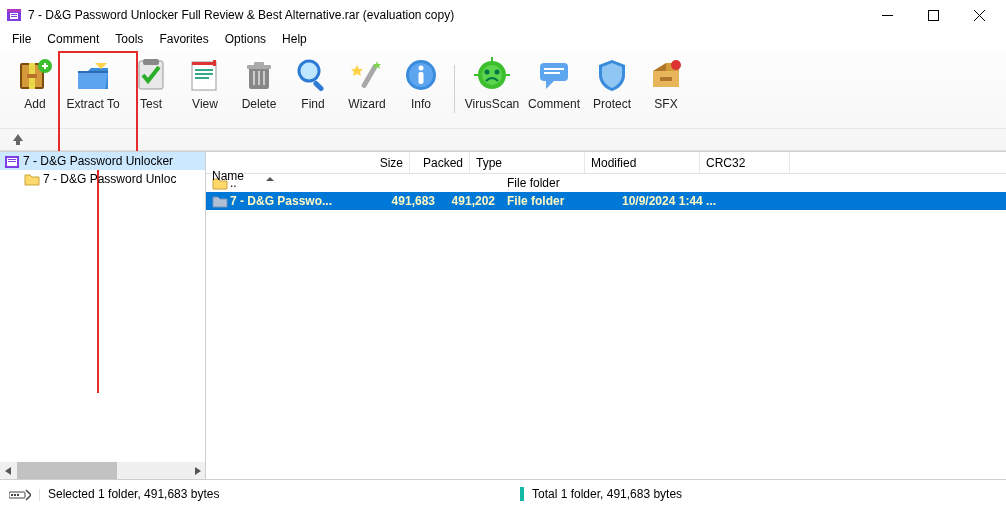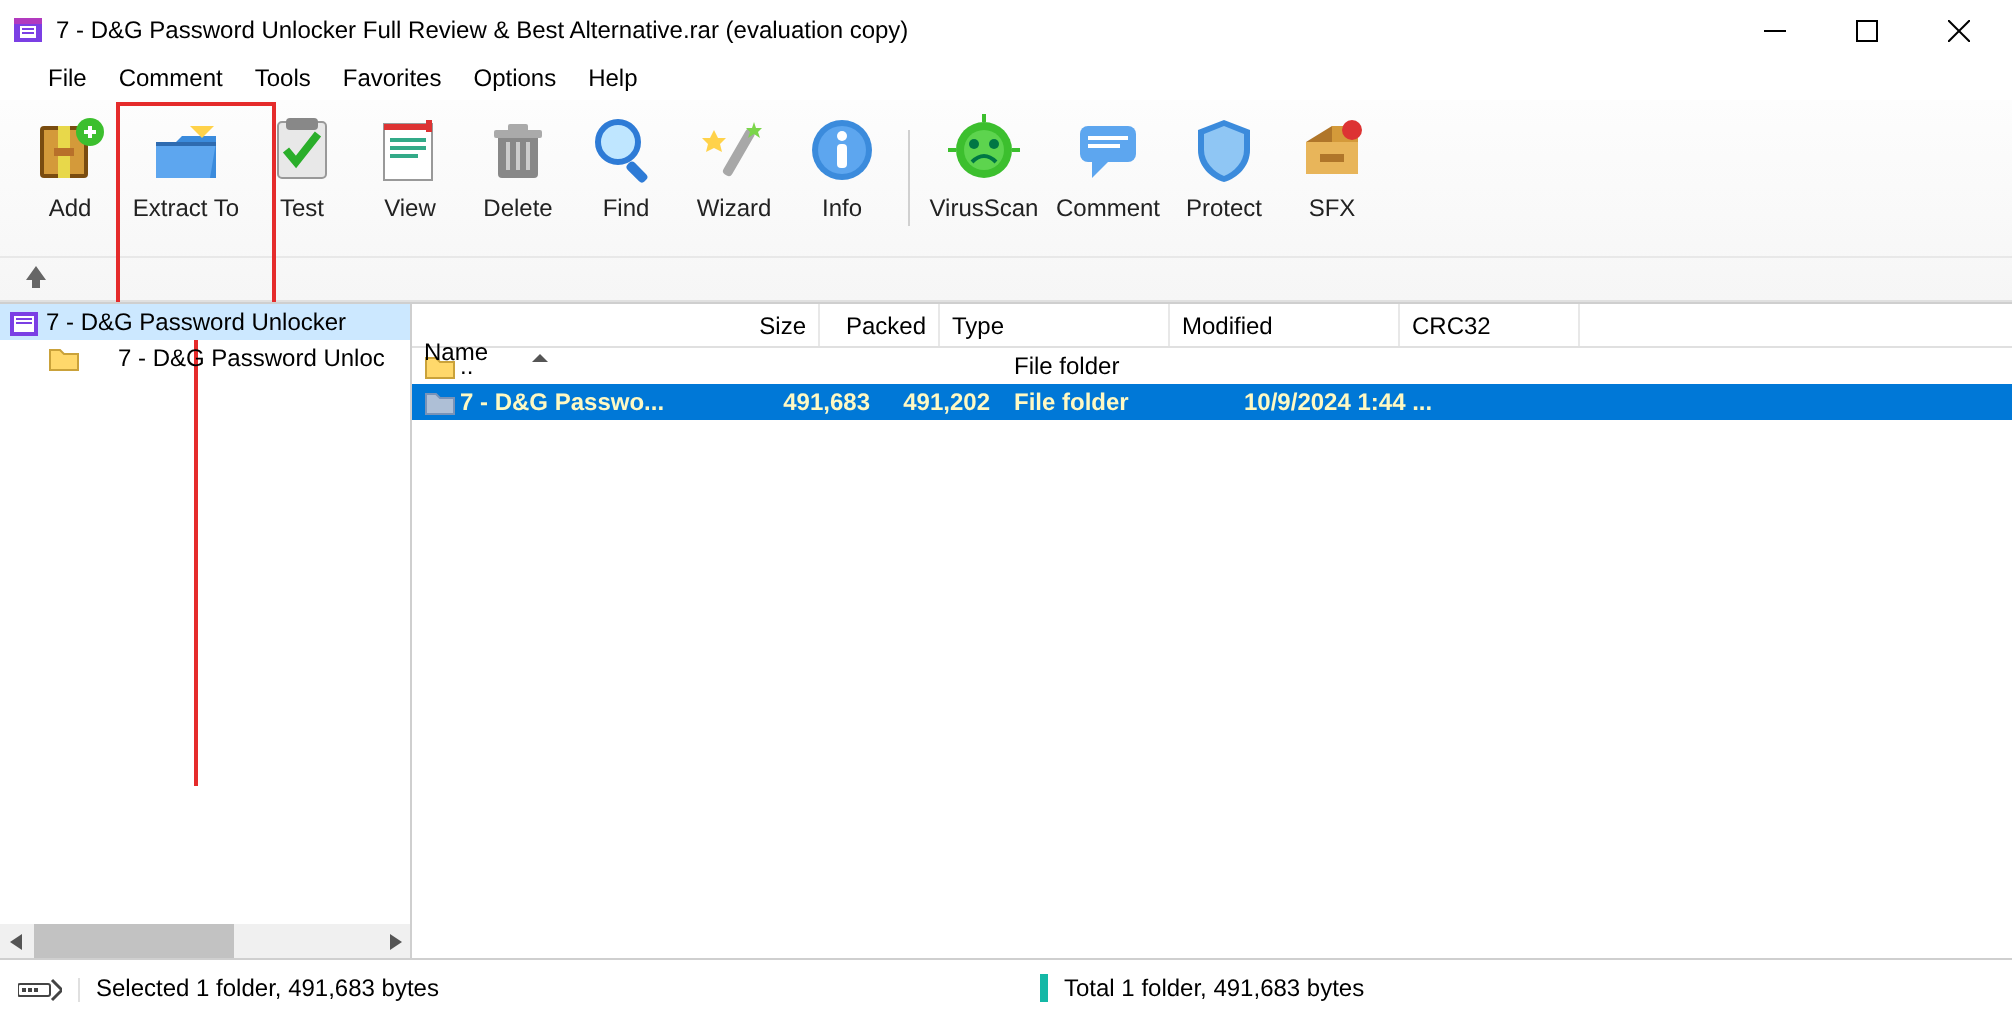--- a/index.html
+++ b/index.html
@@ -7,21 +7,21 @@
 
   
   .titlebar { display: flex; align-items: center; height: 30px; padding: 0 4px 0 6px; font-size: 12px; color: #000; }
   .titlebar .app-icon { width: 16px; height: 16px; margin-right: 6px; }
   .titlebar .title-text { flex: 1; }
   .win-btns { display: flex; height: 30px; }
   .win-btn { width: 46px; height: 30px; display: flex; align-items: center; justify-content: center; }
   .win-btn svg { width: 11px; height: 11px; }
 
   
-  .menubar { display: flex; height: 20px; padding: 0 16px; font-size: 12px; }
+  .menubar { display: flex; height: 20px; padding: 0 4px; font-size: 12px; }
   .menubar .menu-item { padding: 2px 8px; cursor: default; }
 
   
   .toolbar-wrap { position: relative; background: linear-gradient(#fdfdfd,#f6f6f6); border-bottom: 1px solid #e0e0e0; }
   .toolbar { display: flex; height: 78px; align-items: center; padding: 3px 8px 3px 8px; }
   .tool-btn { width: 54px; height: 72px; display: flex; flex-direction: column; align-items: center; justify-content: flex-start; padding-top: 4px; font-size: 12px; color: #222; }
   .tool-btn.wide { width: 62px; }
   .tool-btn .ic { width: 36px; height: 36px; margin-bottom: 4px; }
   .tsep { width: 1px; height: 48px; background: #d0d0d0; margin: 0 6px; }
 
@@ -293,21 +293,21 @@
     <div id="tree-rows">
         <div class="tree-row sel" style="padding-left: 4px;">
           <span class="ficon"><svg viewBox="0 0 16 16">
               <rect x="1" y="3" width="14" height="12" fill="#7b3fe4"></rect>
               <rect x="3" y="5" width="10" height="8" fill="#fff"></rect>
               <rect x="4" y="6" width="8" height="1" fill="#7b3fe4"></rect>
               <rect x="4" y="8" width="8" height="1" fill="#7b3fe4"></rect>
             </svg></span>
           <span>7 - D&amp;G Password Unlocker</span>
         </div>
-        <div class="tree-row" style="padding-left: 24px; gap: 16px;">
+        <div class="tree-row" style="padding-left: 24px;">
           <span class="ficon"><svg viewBox="0 0 16 16">
               <path d="M1 4 L6 4 L8 6 L15 6 L15 14 L1 14 Z" fill="#ffd86b" stroke="#caa23a"></path>
             </svg></span>
           <span>7 - D&amp;G Password Unloc</span>
         </div>
       </div>
     <div class="tree-scroll">
       <div class="sb-btn">
           <svg width="8" height="8">
             <path d="M6 0 L0 4 L6 8 Z" fill="#555"></path>

